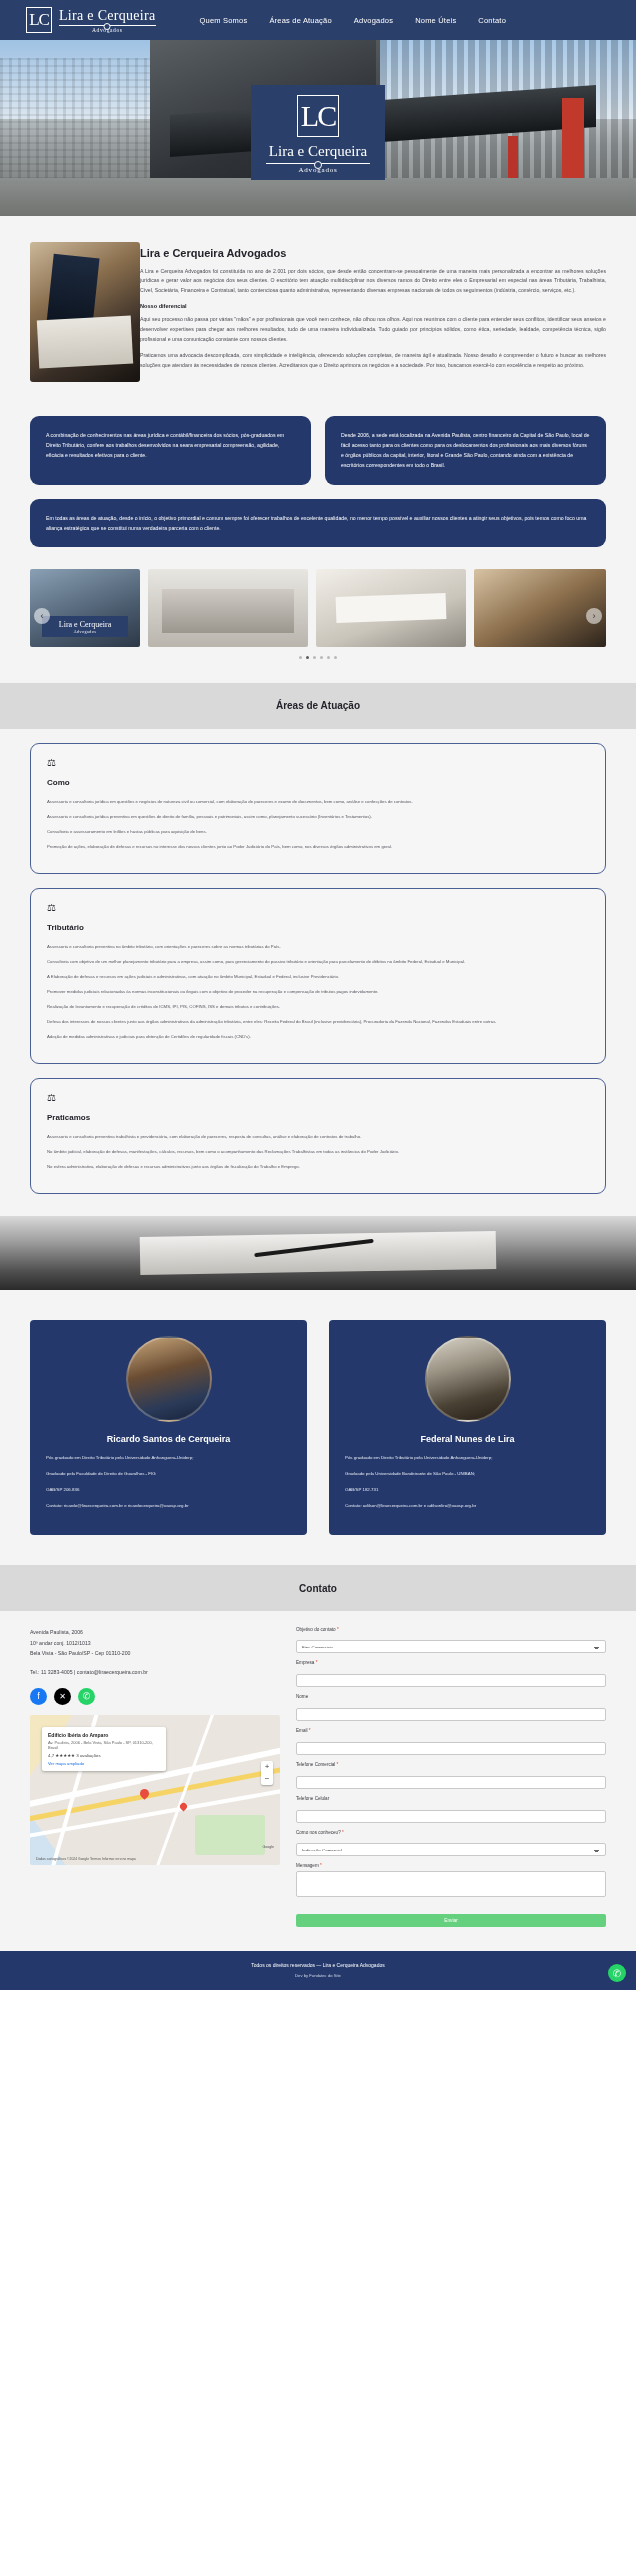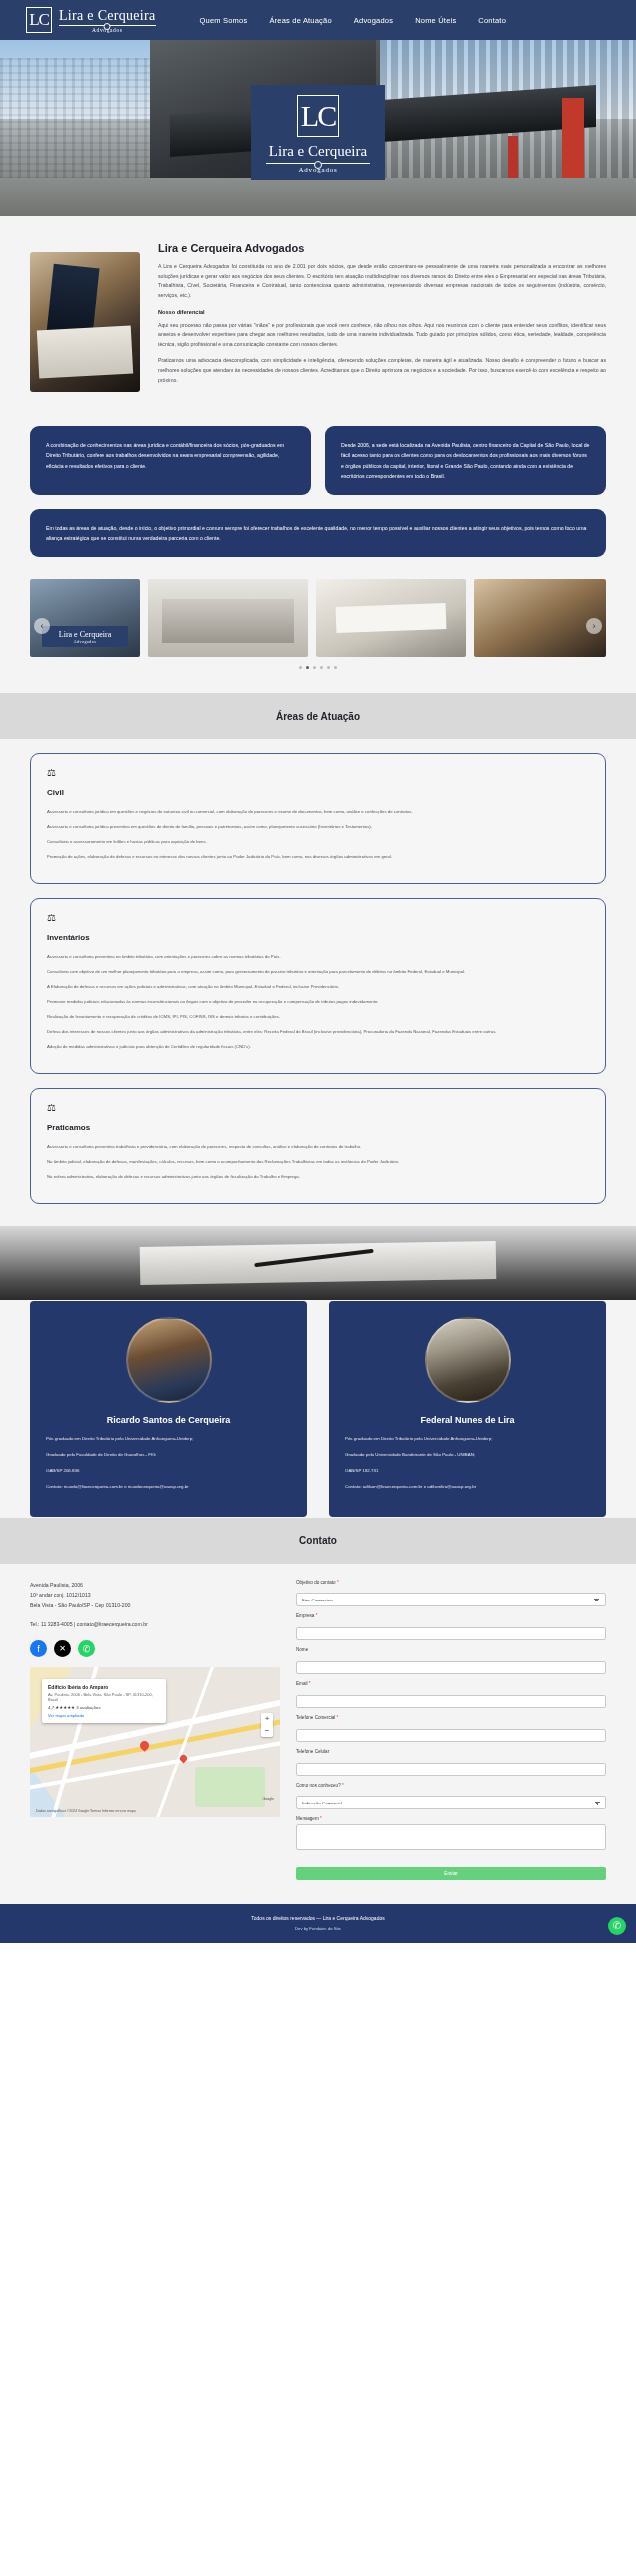--- a/index.html
+++ b/index.html
@@ -97,21 +97,21 @@
   }
   .plate-name { color:#fff; font-family:"Liberation Serif", serif; font-size: 15px; }
   .plate-rule{ width:104px;height:1px;background:#fff;margin:3px auto 2px;position:relative;}
   .plate-rule::after{content:"";position:absolute;left:50%;top:-2.5px;transform:translateX(-50%);
     width:6px;height:6px;border:1px solid #fff;border-radius:50%;background:#2b3f6b;}
   .plate-sub { color:#fff; font-family:"Liberation Serif", serif; font-size:7px; letter-spacing:.8px; }
 
   
   .about {
     background:#f4f4f4; padding: 26px 30px 30px;
-    display:flex; gap: 18px; align-items:flex-end;
+    display:flex; align-items:center;
   }
   .about-photo {
     width: 110px; height: 140px; flex: 0 0 110px; border-radius: 3px;
     background: linear-gradient(150deg,#cbb89a 0%,#8a6f4e 35%,#3a2f27 70%,#171310 100%);
     position: relative; overflow: hidden;
   }
   .about-photo::after{
     content:""; position:absolute; left:8px; right:8px; bottom:16px; height:48px;
     background: linear-gradient(180deg,#e9e6df,#c9c4ba); transform: rotate(-3deg);
   }
@@ -187,21 +187,21 @@
   .divider-img::before{
     content:""; position:absolute; left:22%; right:22%; top:18px; height:38px;
     background: linear-gradient(180deg,#f0efed,#bfbdb8); transform: rotate(-1deg);
   }
   .divider-img::after{
     content:""; position:absolute; left:40%; top:30px; width:120px; height:4px;
     background:#1a1a1a; transform: rotate(-7deg); border-radius:2px;
   }
 
   
-  .lawyers { background:#f4f4f4; padding: 1px 30px; display:flex; gap: 22px; }
+  .lawyers { background:#f4f4f4; padding: 30px 30px; display:flex; gap: 22px; }
   .lawyer {
     flex:1; background:#24386b; border-radius: 4px; color:#fff;
     padding: 16px 16px 18px; text-align:center;
   }
   .avatar {
     width: 86px; height: 86px; border-radius: 50%; margin: 0 auto 12px;
     border: 2px solid rgba(255,255,255,.25);
   }
   .avatar.a1 { background: linear-gradient(165deg,#c9a87c 0%,#6b4d33 40%,#2a3a58 75%,#16213a 100%); }
   .avatar.a2 { background: linear-gradient(165deg,#d8d3c8 0%,#9a9384 35%,#4a4135 70%,#241d14 100%); }
@@ -361,30 +361,30 @@
 </section>
 
 <div class="sec-banner">
   <h2>Áreas de Atuação</h2>
 </div>
 
 <section class="areas">
 
   <div class="area-card">
     <span class="scale-icon">⚖</span>
-    <div class="area-title">Civil</div>
+    <div class="area-title">Como</div>
     <p>Assessoria e consultoria jurídica em questões e negócios de natureza civil ou comercial, com elaboração de pareceres e exame de documentos, bem como, análise e confecções de contratos.</p>
     <p>Assessoria e consultoria jurídica preventiva em questões de direito de família, pessoais e patrimoniais, assim como, planejamento sucessório (Inventários e Testamentos).</p>
     <p>Consultoria e assessoramento em leilões e hastas públicas para aquisição de bens.</p>
     <p>Promoção de ações, elaboração de defesas e recursos no interesse dos nossos clientes junto ao Poder Judiciário do País, bem como, nos diversos órgãos administrativos em geral.</p>
   </div>
 
   <div class="area-card">
     <span class="scale-icon">⚖</span>
-    <div class="area-title">Inventários</div>
+    <div class="area-title">Tributário</div>
     <p>Assessoria e consultoria preventiva no âmbito tributário, com orientações e pareceres sobre as normas tributárias do País.</p>
     <p>Consultoria com objetivo de um melhor planejamento tributário para a empresa, assim como, para gerenciamento do passivo tributário e orientação para parcelamento de débitos no âmbito Federal, Estadual e Municipal.</p>
     <p>A Elaboração de defesas e recursos em ações judiciais e administrativas, com atuação no âmbito Municipal, Estadual e Federal, inclusive Previdenciário.</p>
     <p>Promover medidas judiciais relacionadas às normas inconstitucionais ou ilegais com o objetivo de proceder na recuperação e compensação de tributos pagos indevidamente.</p>
     <p>Realização de levantamento e recuperação de créditos de ICMS, IPI, PIS, COFINS, ISS e demais tributos e contribuições.</p>
     <p>Defesa dos interesses de nossos clientes junto aos órgãos administrativos da administração tributária, entre eles: Receita Federal do Brasil (inclusive previdenciária), Procuradoria da Fazenda Nacional, Fazendas Estaduais entre outras.</p>
     <p>Adoção de medidas administrativas e judiciais para obtenção de Certidões de regularidade fiscais (CND's).</p>
   </div>
 
   <div class="area-card">

